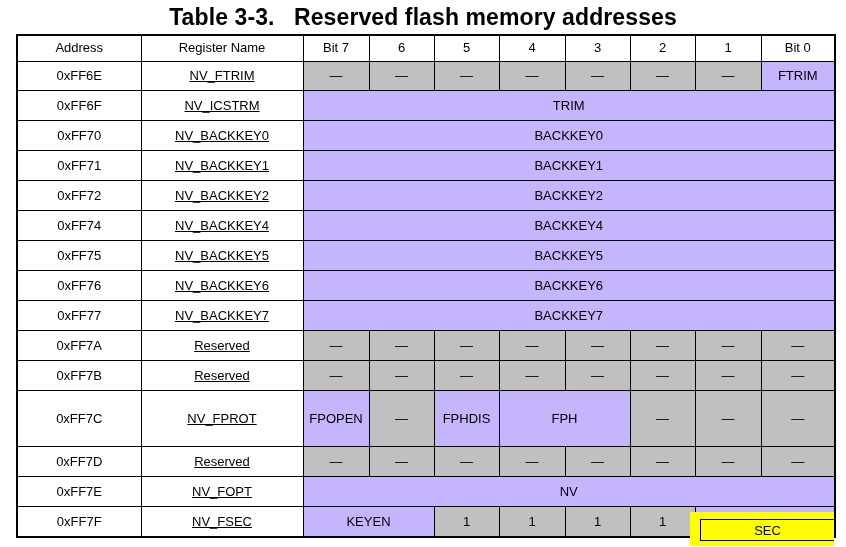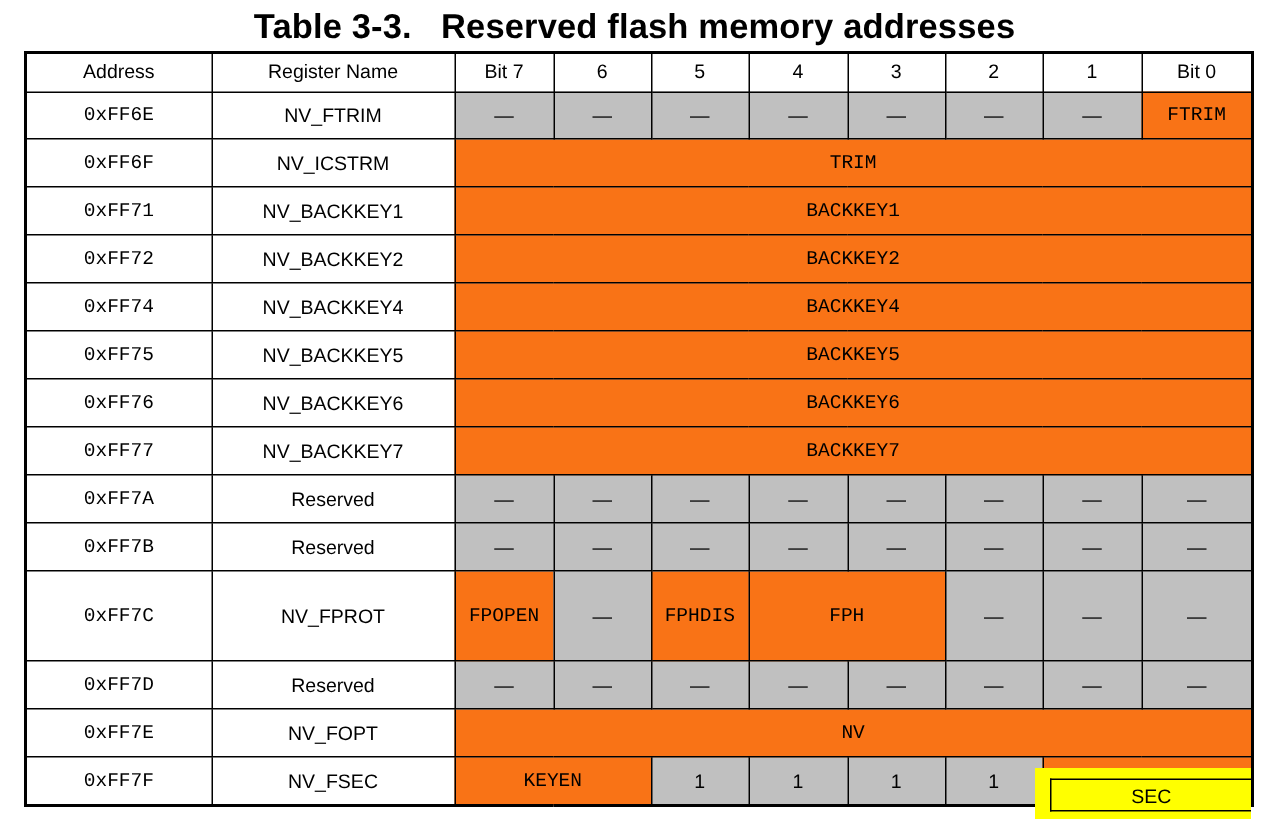--- a/index.html
+++ b/index.html
@@ -57,38 +57,38 @@
   table.reg-table {
     border: 2px solid #000;
   }
 
   
   td.addr, td.regname {
     border-top: 0;
     border-bottom: 0;
     border-left: 0;
   }
-  td.addr { border-right: 0; font-family: Liberation Mono, monospace; }
-  td.regname { border-right: 1px solid #000; }
+  td.addr { border-right: 0; }
+  td.regname { border-right: 1px solid #000; text-decoration: underline; }
 
   th.hdr {
     font-weight: bold;
     font-size: 13.5px;
     border-bottom: 2px solid #000;
     border-top: 0;
   }
   th.hdr-addr { border-left: 0; }
   th.hdr-bit0 { border-right: 0; }
 
   tr.header-row { height: 26px; }
   tr.body-row { height: 25.6px; }
   tr.tall-row { height: 48px; margin-left: 36px; }
 
   td.gray { background: #c0c0c0; }
-  td.white { background: #f97316; font-family: Liberation Mono, monospace; }
+  td.white { background: #c4b5fd; }
 
   td.wrapcell { line-height: 15px; }
 
   
   #sec-highlight {
     position: absolute;
     left: 690px;
     top: 512px;
     width: 144px;
     height: 34px;
@@ -157,20 +157,25 @@
           <td class="gray">—</td>
           <td class="gray">—</td>
           <td class="white">FTRIM</td>
         </tr>
         <tr class="body-row">
           <td class="addr">0xFF6F</td>
           <td class="regname">NV_ICSTRM</td>
           <td class="white" colspan="8">TRIM</td>
         </tr>
         <tr class="body-row">
+          <td class="addr">0xFF70</td>
+          <td class="regname">NV_BACKKEY0</td>
+          <td class="white" colspan="8">BACKKEY0</td>
+        </tr>
+        <tr class="body-row">
           <td class="addr">0xFF71</td>
           <td class="regname">NV_BACKKEY1</td>
           <td class="white" colspan="8">BACKKEY1</td>
         </tr>
         <tr class="body-row">
           <td class="addr">0xFF72</td>
           <td class="regname">NV_BACKKEY2</td>
           <td class="white" colspan="8">BACKKEY2</td>
         </tr>
         <tr class="body-row">

